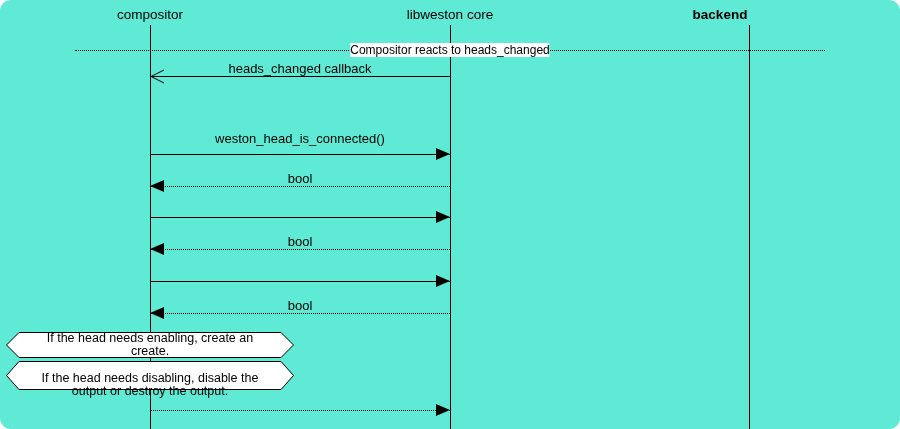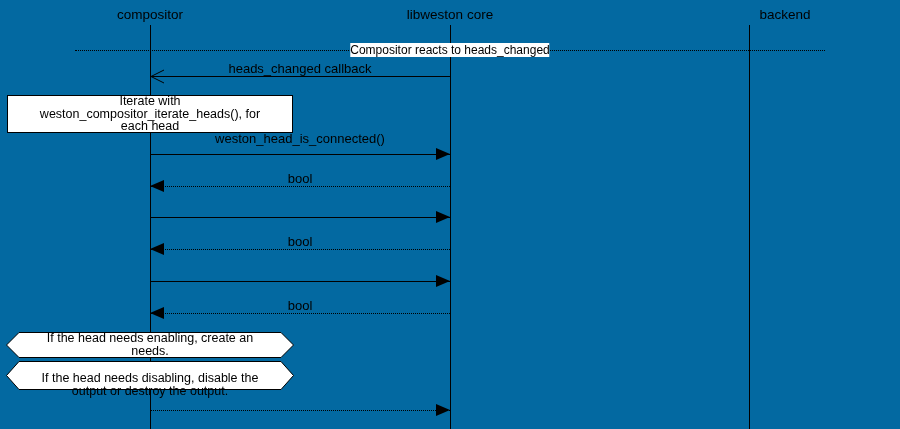--- a/index.html
+++ b/index.html
@@ -1,23 +1,24 @@
 <!DOCTYPE html>
 <html><head>
 <meta charset="utf-8">
 <style>
   html, body { margin: 0; padding: 0; background: #ffffff; }
   .canvas {
     position: relative;
     width: 900px;
     height: 429px;
-    background: #0369a1;
+    background: #5eead4;
     font-family: "Liberation Sans", sans-serif;
     color: #000000;
     overflow: hidden;
+    border-radius: 11px;
   }
   .actor-label {
     position: absolute;
     top: 7px;
     width: 140px;
     text-align: center;
     font-size: 13.5px;
     white-space: nowrap;
   }
   .lifeline {
@@ -116,21 +117,21 @@
     white-space: nowrap;
   }
 </style>
 </head>
 <body>
 
 <div class="canvas">
 
   <div class="actor-label" style="left:80px;">compositor</div>
   <div class="actor-label" style="left:380px;">libweston core</div>
-  <div class="actor-label" style="left:715px;">backend</div>
+  <div class="actor-label" style="left:650px;font-weight:bold;">backend</div>
 
   <div class="lifeline" style="left:150px;"></div>
   <div class="lifeline" style="left:450px;"></div>
   <div class="lifeline" style="left:749px;"></div>
 
   <div class="divider-line"></div>
   <div class="divider-label">Compositor reacts to heads_changed</div>
 
   <div class="msg-label" style="top:62px;">heads_changed callback</div>
   <div class="msg-line" style="top:76px;"></div>
@@ -153,33 +154,28 @@
   <div class="msg-line dotted" style="top:249px;"></div>
   <div class="arr-left" style="left:150px; top:243px;"></div>
 
   <div class="msg-line" style="top:281px;"></div>
   <div class="arr-right" style="left:436px; top:275px;"></div>
 
   <div class="msg-label" style="top:299px;">bool</div>
   <div class="msg-line dotted" style="top:313px;"></div>
   <div class="arr-left" style="left:150px; top:307px;"></div>
 
-  <div class="note-box">
-    <div>Iterate with</div>
-    <div>weston_compositor_iterate_heads(), for</div>
-    <div>each head</div>
-  </div>
 
   <div class="hex-note" style="top:332px; height:26px;">
     <svg width="288" height="26">
       <polygon points="13,0.5 275,0.5 287.5,13 275,25.5 13,25.5 0.5,13" fill="#ffffff" stroke="#000000" stroke-width="1"></polygon>
     </svg>
     <div class="hex-text">
       <div>If the head needs enabling, create an</div>
-      <div>needs.</div>
+      <div>create.</div>
     </div>
   </div>
 
   <div class="hex-note" style="top:361px; height:47px;">
     <svg width="288" height="29">
       <polygon points="13,0.5 275,0.5 287.5,14.5 275,28.5 13,28.5 0.5,14.5" fill="#ffffff" stroke="#000000" stroke-width="1"></polygon>
     </svg>
     <div class="hex-text">
       <div>If the head needs disabling, disable the</div>
       <div>output or destroy the output.</div>

